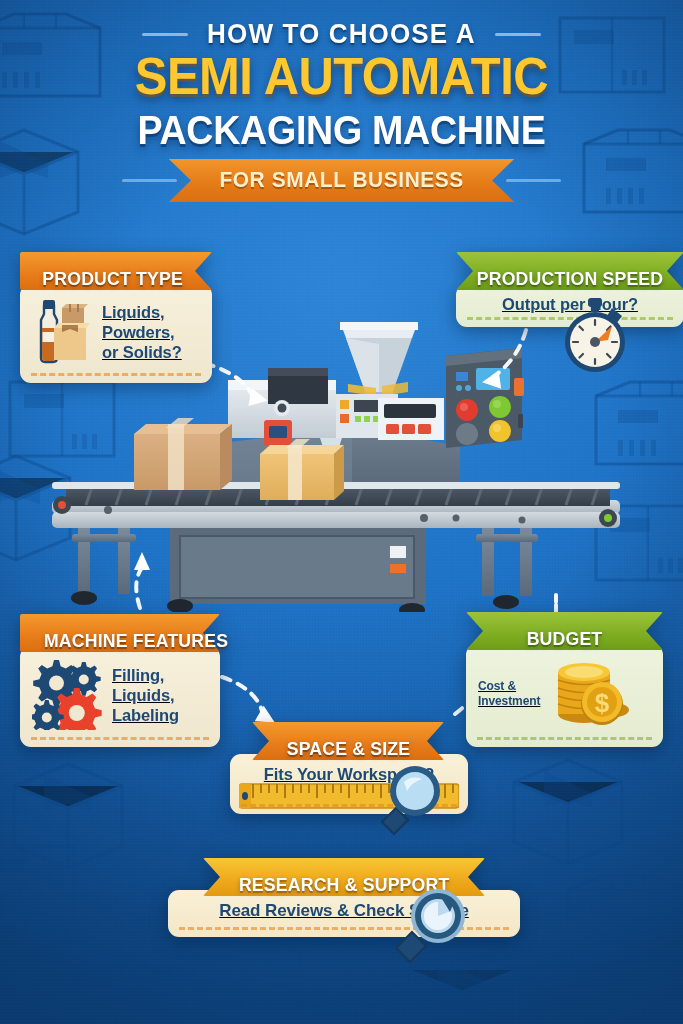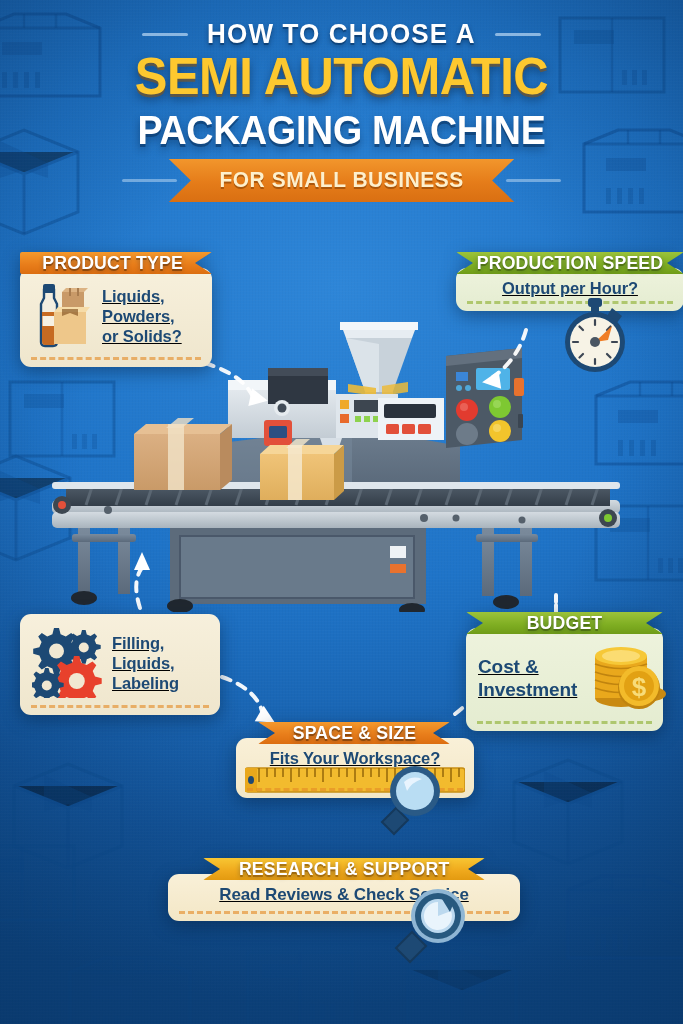--- a/index.html
+++ b/index.html
@@ -92,22 +92,22 @@
   }
 
   
   .card {
     position:absolute;
     z-index:5;
     filter:drop-shadow(0 5px 9px rgba(3,26,54,.42));
   }
   .ribbon {
     position:relative;
-    height:22px;
-    display:flex; align-items:flex-start;
+    height:38px;
+    display:flex; align-items:flex-end;
     padding-left:17px;
     margin-bottom:-6px;
     z-index:3;
   }
   .ribbon .rib-bg {
     position:absolute; inset:0;
     border-radius:2px;
   }
   .ribbon .rib-label {
     position:relative; z-index:2;
@@ -146,28 +146,28 @@
     border-bottom:3px dashed rgba(228,138,38,.62);
   }
   .card-body.greenish::after { border-bottom-color:rgba(140,176,48,.62); }
 
   .card-row { display:flex; align-items:center; gap:8px; }
   .card-text {
     font-weight:bold; font-size:16.5px; line-height:1.22;
     color:#1d4974;
     letter-spacing:-0.1px;
   }
-  .card-text.sm { font-size:19px; }
+  .card-text.sm { font-size:12px; }
 
   
   #card-product   { left:20px;  top:252px; width:192px; }
   #card-speed     { left:456px; top:252px; width:228px; }
   #card-features  { left:20px;  top:614px; width:200px; }
   #card-budget    { left:466px; top:612px; width:197px; }
-  #card-space     { left:236px; top:722px; width:238px; }
+  #card-space     { left:230px; top:722px; width:238px; }
   #card-research  { left:168px; top:858px; width:352px; }
 
   #card-product  .ribbon { width:192px; }
   #card-speed    .ribbon { width:228px; }
   #card-features .ribbon { width:200px; }
   #card-budget   .ribbon { width:197px; }
 
   #card-speed .rib-label,
   #card-budget .rib-label { width:100%; text-align:center; }
   #card-budget .ribbon { padding-left:0; justify-content:center; }
@@ -517,20 +517,24 @@
           <path d="M47 58 L50.5 61.5"></path>
         <path d="M50.5 30.5 L47 34"></path>
           <path d="M23 58 L19.5 61.5"></path>
       </g>
       <path d="M35 46 L52 30 L48 44 Z" fill="#f07d24"></path>
       <circle cx="35" cy="46" r="5" fill="#4a5663"></circle>
     </svg>
   </div>
 
   <div class="card" id="card-features">
+    <div class="ribbon rib-orange notch-right">
+      <div class="rib-bg"></div>
+      <div class="rib-label">MACHINE FEATURES</div>
+    </div>
     <div class="card-body">
       <div class="card-row">
         <div class="icon-box">
           <svg width="72" height="74" viewBox="0 0 72 74">
             <g fill="#1d4974">
               <path d="M22 4 l5 0 1.6 6.2 5.2 2.2 5.4-3.4 3.6 3.6 -3.4 5.4 2.2 5.2 6.2 1.6 0 5 -6.2 1.6 -2.2 5.2 3.4 5.4 -3.6 3.6 -5.4-3.4 -5.2 2.2 -1.6 6.2 -5 0 -1.6-6.2 -5.2-2.2 -5.4 3.4 -3.6-3.6 3.4-5.4 -2.2-5.2 -6.2-1.6 0-5 6.2-1.6 2.2-5.2 -3.4-5.4 3.6-3.6 5.4 3.4 5.2-2.2z"></path>
             </g>
             <circle cx="24.5" cy="27" r="7.5" fill="#f1e8d2"></circle>
             <g fill="#1d4974">
               <path d="M50 6 l3.6 0 1.2 4.5 3.8 1.6 3.9-2.5 2.6 2.6 -2.5 3.9 1.6 3.8 4.5 1.2 0 3.6 -4.5 1.2 -1.6 3.8 2.5 3.9 -2.6 2.6 -3.9-2.5 -3.8 1.6 -1.2 4.5 -3.6 0 -1.2-4.5 -3.8-1.6 -3.9 2.5 -2.6-2.6 2.5-3.9 -1.6-3.8 -4.5-1.2 0-3.6 4.5-1.2 1.6-3.8 -2.5-3.9 2.6-2.6 3.9 2.5 3.8-1.6z"></path>

